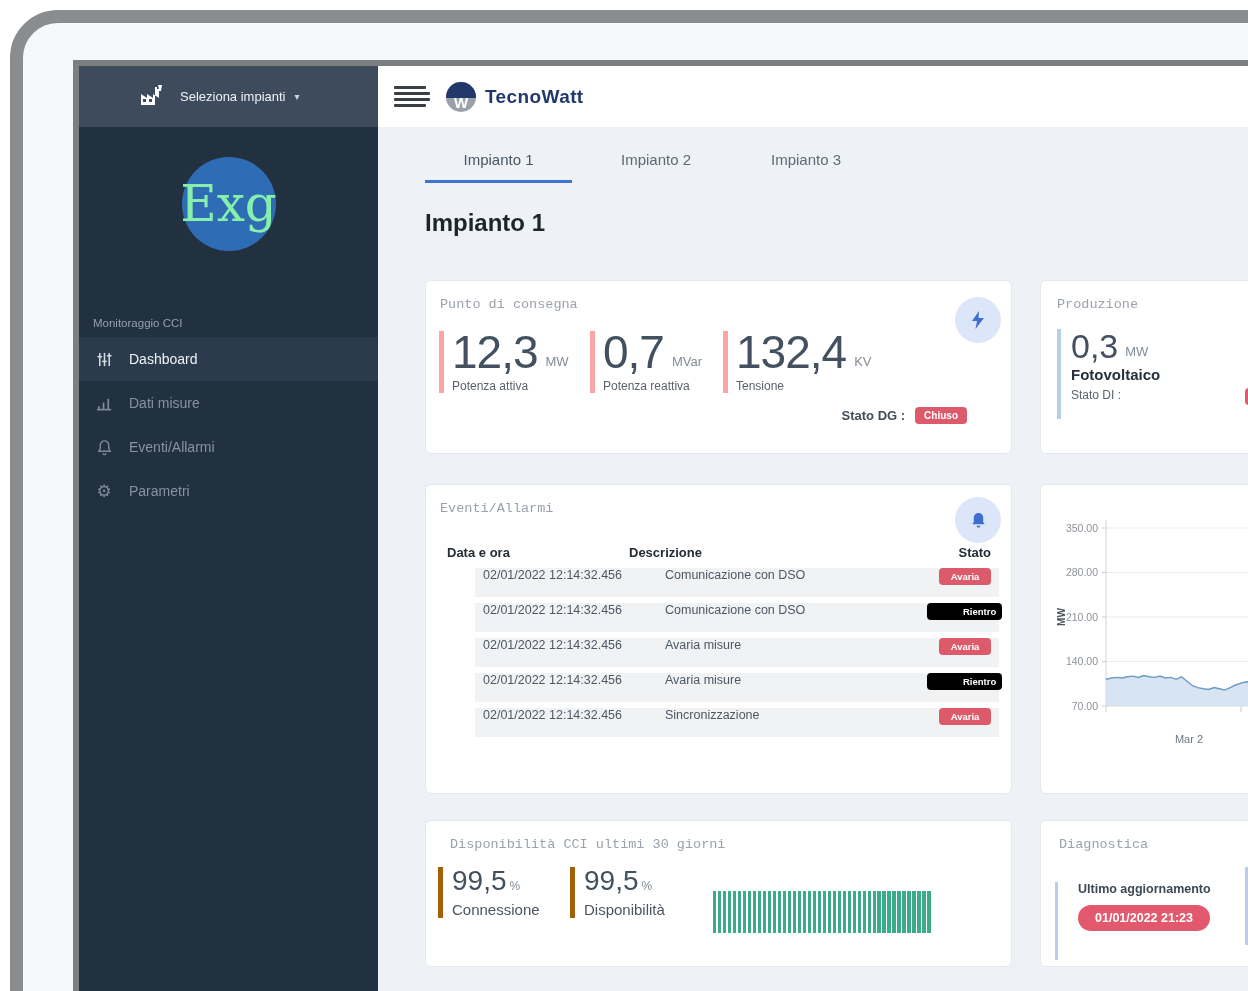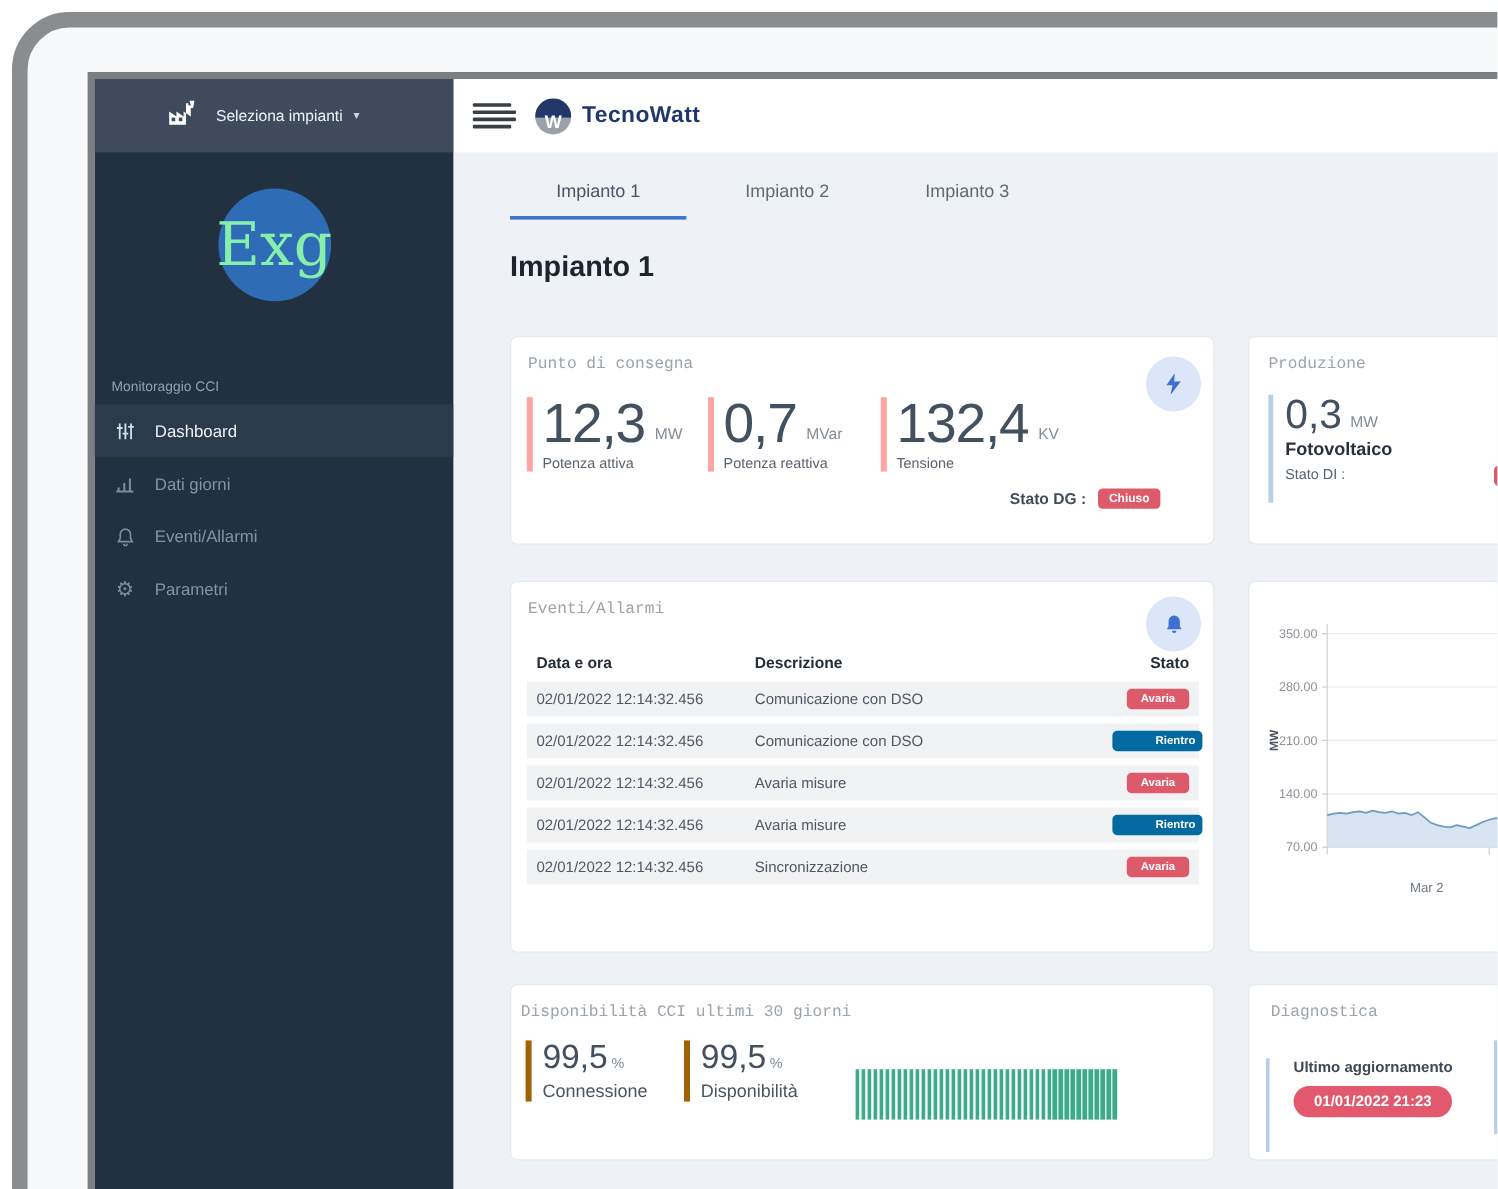--- a/index.html
+++ b/index.html
@@ -62,21 +62,21 @@
   .card-right { width:330px; flex:none; }
   .h-1 { height:174px; } .h-2 { height:310px; } .h-3 { height:147px; }
   .card-title { position:absolute; left:14px; top:16px; color:#9aa2ab; font-size:13.5px;font-family:Liberation Mono, monospace; }
 
   .icon-chip { position:absolute; right:10px; top:16px; width:46px; height:46px; border-radius:50%;
     background:#dbe7f8; display:flex; align-items:center; justify-content:center; }
 
   
   .metrics { position:absolute; left:13px; top:50px; display:flex; }
   .metric { border-left:5px solid #fca5a5; padding-left:8px; }
-  .m-0 { width:151px; } .m-1 { width:144px; }
+  .m-0 { width:151px; } .m-1 { width:133px; }
   .metric-top { display:flex; align-items:flex-end; }
   .metric-val { font-size:46px; font-weight:300; color:#43505f; line-height:0.95; letter-spacing:-1px; }
   .metric-unit { font-size:13px; color:#828c97; margin-left:8px; margin-bottom:6px; }
   .metric-lbl { font-size:12px; color:#59636e; margin-top:4px; }
 
   .status-row { position:absolute; right:44px; top:126px; display:flex; align-items:center; }
   .status-lbl { font-size:13px; color:#414c58; font-weight:bold; }
   .pill { margin-left:10px; background:#dd5a6b; color:#ffffff; font-size:10px; font-weight:bold;
     padding:3px 9px; border-radius:4px; }
 
@@ -86,24 +86,24 @@
   .prod-val { font-size:34px; font-weight:300; color:#43505f; line-height:1; }
   .prod-unit { font-size:13px; color:#828c97; margin-left:7px; margin-bottom:4px; }
   .prod-src { font-size:15px; font-weight:bold; color:#27313c; margin-top:3px; }
   .prod-status { font-size:12px; color:#59636e; margin-top:5px; }
   .prod-badge-clip { position:absolute; left:204px; top:107px; width:70px; height:17px; border-radius:4px; background:#dd5a6b; }
 
   
   .etable { position:absolute; left:13px; right:12px; top:57px; }
   .t-head { display:flex; align-items:center; height:20px; font-size:13px; font-weight:bold; color:#242c35; padding:0 8px; }
   .c-date { width:182px; flex:none; } .c-desc { flex:1; } .c-stat { width:64px; flex:none; text-align:right; }
-  .t-row { display:flex; align-items:center; height:29px; margin-top:6px; background:#f1f2f4; padding:0 8px; font-size:12.5px; color:#4d5864; }
+  .t-row { display:flex; align-items:flex-start; height:29px; margin-top:6px; background:#f1f2f4; padding:0 8px; font-size:12.5px; color:#4d5864;margin-left:36px; }
   .badge { display:inline-block; min-width:52px; text-align:center; color:#ffffff; font-size:9.5px; font-weight:bold;
     padding:3px 6px; border-radius:4px; }
-  .badge.error { background:#dd5a6b; } .badge.ok { background:#0369a1;padding-left:36px; }
+  .badge.error { background:#dd5a6b; } .badge.ok { background:#000000;padding-left:36px; }
 
   
   .dmetrics { position:absolute; left:12px; top:46px; display:flex; }
   .dmetric { border-left:5px solid #a16207; padding-left:9px; }
   .dm-0 { width:132px; }
   .d-top { display:flex; align-items:flex-end; }
   .d-val { font-size:28px; font-weight:300; color:#43505f; line-height:1; }
   .d-unit { font-size:12px; color:#828c97; margin-left:3px; margin-bottom:2px; }
   .d-lbl { font-size:15px; color:#4a5560; margin-top:6px; }
   .barcode { position:absolute; left:287px; top:70px; height:42px; display:flex; align-items:stretch; }
@@ -162,21 +162,21 @@
         </div>
         <div class="nav-item">
           <span class="nico">
             <svg width="17" height="17" viewBox="0 0 18 18" fill="none" stroke-width="1.8">
                 <line x1="3" y1="15" x2="3" y2="12"></line>
                 <line x1="8" y1="15" x2="8" y2="8"></line>
                 <line x1="13" y1="15" x2="13" y2="4"></line>
                 <line x1="1" y1="15.5" x2="16" y2="15.5"></line>
               </svg>
           </span>
-          <span>Dati giorni</span>
+          <span>Dati misure</span>
         </div>
         <div class="nav-item">
           <span class="nico">
             <svg width="17" height="17" viewBox="0 0 18 18" fill="none" stroke-width="1.5">
                 <path d="M9 2a4.5 4.5 0 0 0-4.5 4.5V10L3 13h12l-1.5-3V6.5A4.5 4.5 0 0 0 9 2z"></path>
                 <path d="M7.5 15a1.5 1.5 0 0 0 3 0"></path>
               </svg>
           </span>
           <span>Eventi/Allarmi</span>
         </div>
@@ -338,21 +338,21 @@
                   <line x1="200" y1="221" x2="200" y2="227" stroke="#c9ccd0" stroke-width="1"></line>
                   <text x="148" y="258" text-anchor="middle" font-size="11" fill="#6e7680" font-family="Liberation Sans, sans-serif">Mar 2</text>
                   <path d="M65,221 L65.0,194.3 L70.4,193.0 L75.8,192.4 L81.2,193.0 L86.6,191.8 L92.0,191.1 L97.4,192.4 L102.8,190.5 L108.2,191.8 L113.6,192.4 L119.0,191.1 L124.4,193.0 L129.8,192.4 L135.2,194.3 L140.6,191.8 L146.0,196.2 L151.4,200.7 L156.8,202.6 L162.2,203.8 L167.6,204.5 L173.0,202.6 L178.4,203.8 L183.8,205.1 L189.2,202.6 L194.6,200.0 L200.0,198.1 L205.4,196.8 L210.8,197.5 L216.2,198.8 L221.6,198.1 L227.0,199.4 L232.4,200.7 L237.8,201.9 L243.2,204.5 L248.6,206.4 L254.0,207.7 L259.4,208.9 L264.8,209.6 L270.2,208.3 L270.2,221 Z" fill="#cfe0ee" fill-opacity="0.85" stroke="none"></path>
                   <path d="M65.0,194.3 L70.4,193.0 L75.8,192.4 L81.2,193.0 L86.6,191.8 L92.0,191.1 L97.4,192.4 L102.8,190.5 L108.2,191.8 L113.6,192.4 L119.0,191.1 L124.4,193.0 L129.8,192.4 L135.2,194.3 L140.6,191.8 L146.0,196.2 L151.4,200.7 L156.8,202.6 L162.2,203.8 L167.6,204.5 L173.0,202.6 L178.4,203.8 L183.8,205.1 L189.2,202.6 L194.6,200.0 L200.0,198.1 L205.4,196.8 L210.8,197.5 L216.2,198.8 L221.6,198.1 L227.0,199.4 L232.4,200.7 L237.8,201.9 L243.2,204.5 L248.6,206.4 L254.0,207.7 L259.4,208.9 L264.8,209.6 L270.2,208.3" fill="none" stroke="#6d9ac2" stroke-width="1.4"></path>
                 </svg></div>
           </section>
         </div>
 
         <div class="row row-3">
           <section class="card card-left h-3">
-            <div class="card-title" style="left:8px;">Disponibilità CCI ultimi 30 giorni</div>
+            <div class="card-title" style="left:24px;">Disponibilità CCI ultimi 30 giorni</div>
             <div class="dmetrics">
               <div class="dmetric dm-0">
                 <div class="d-top">
                   <span class="d-val">99,5</span>
                   <span class="d-unit">%</span>
                 </div>
                 <div class="d-lbl">Connessione</div>
               </div>
               <div class="dmetric">
                 <div class="d-top">

